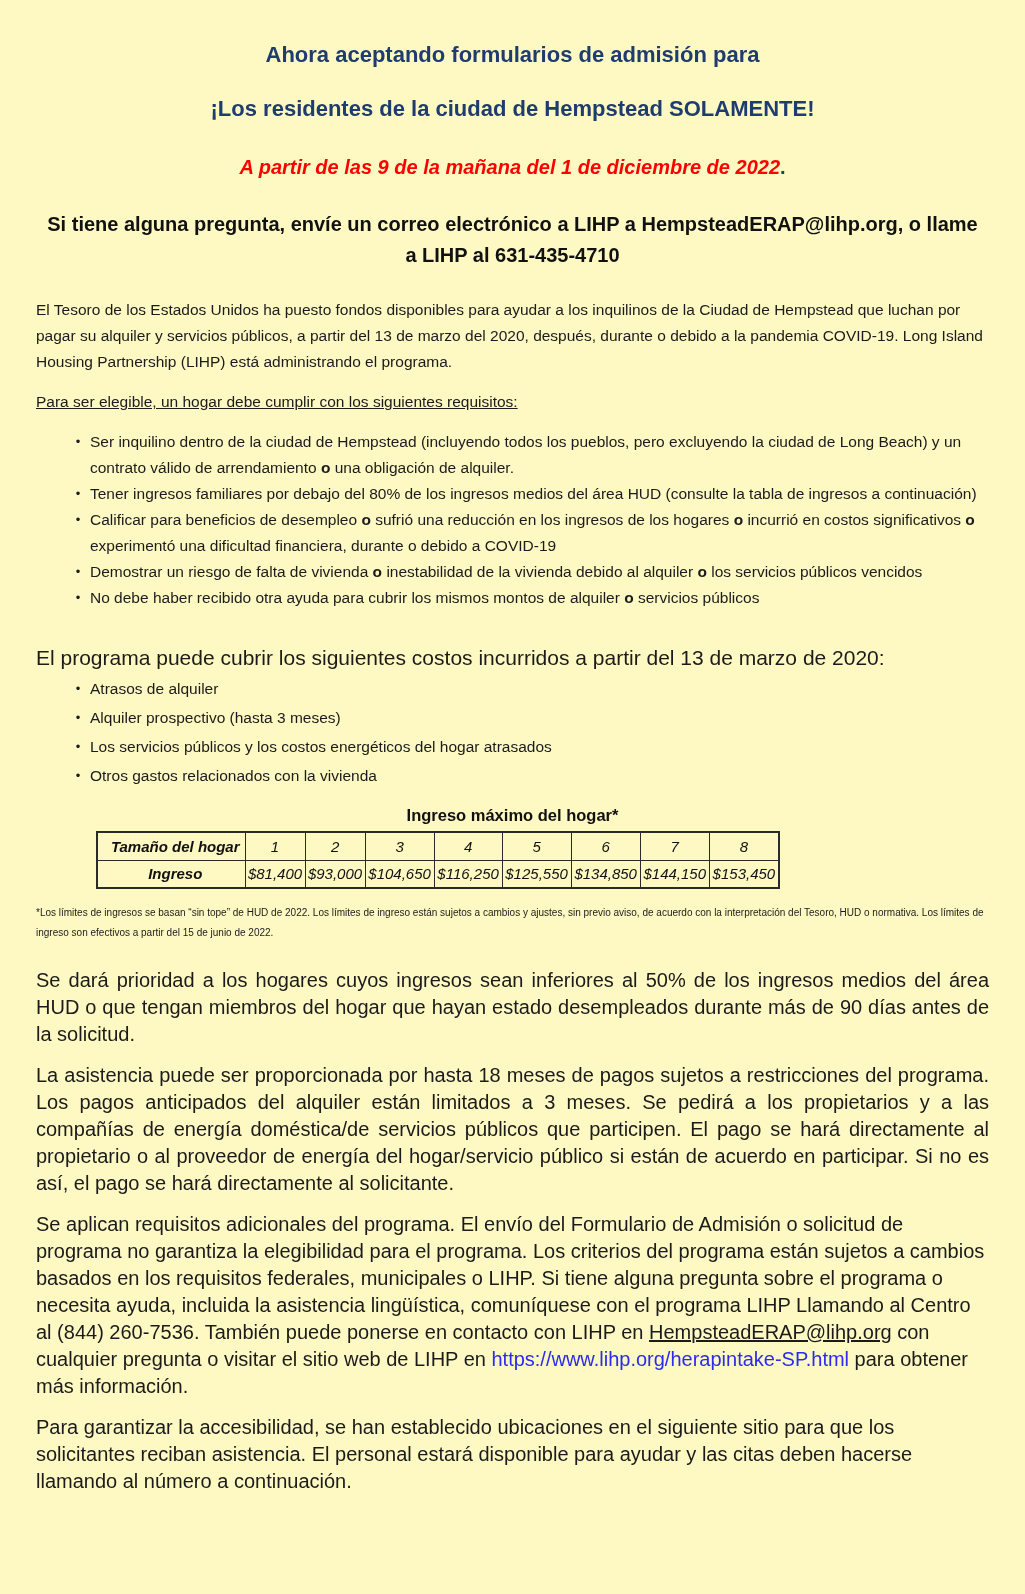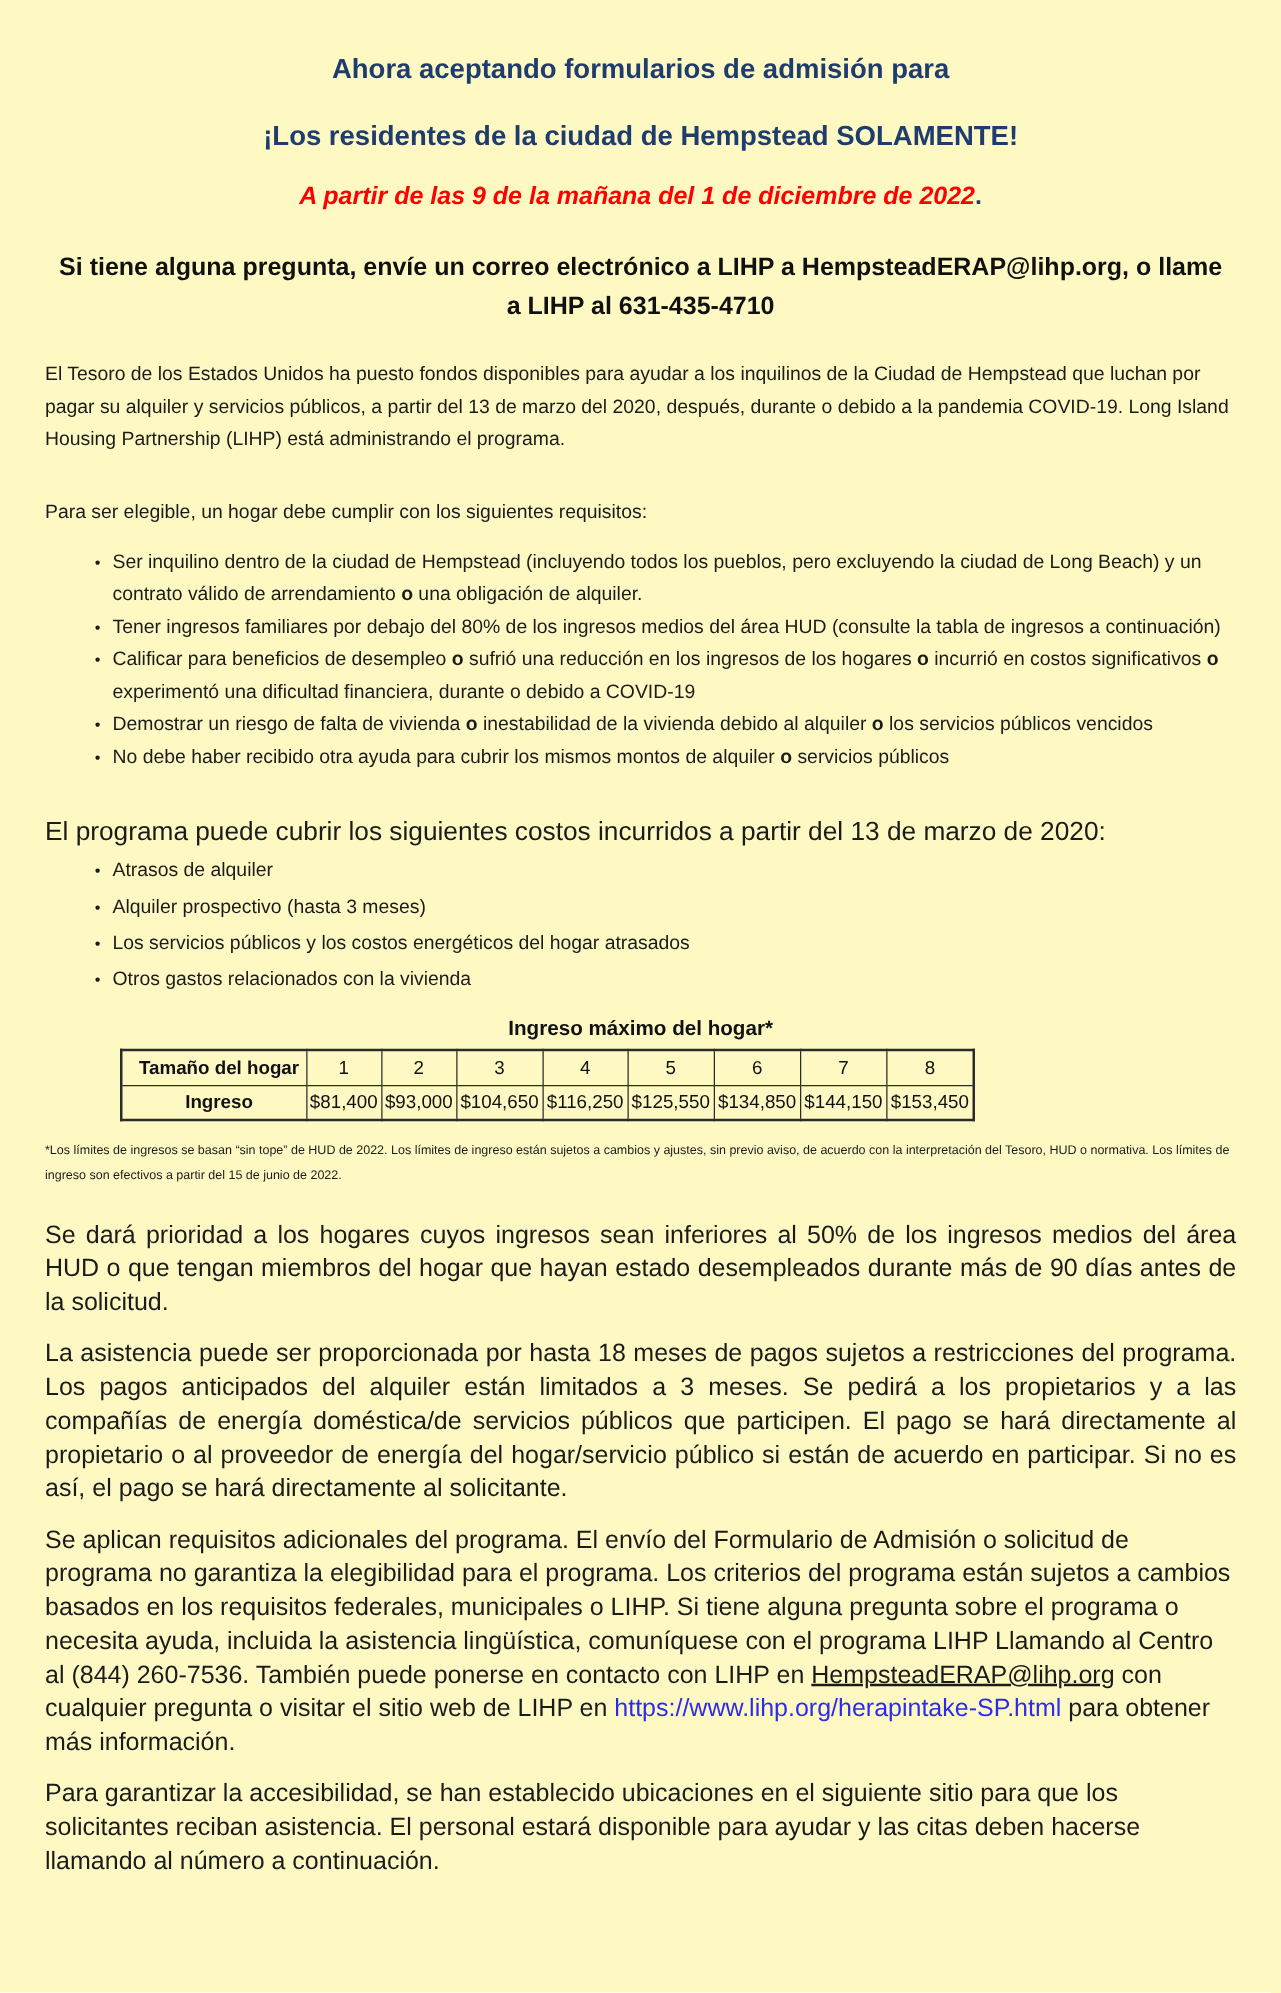--- a/index.html
+++ b/index.html
@@ -6,35 +6,35 @@
   html,body { background:#ffffff; }
   .doc {
     width:1025px; height:1594px; overflow:hidden;
     background:#fef9c3;
     font-family:"Liberation Sans", sans-serif;
     color:#1b1b1b;
     padding:26px 36px 10px 36px;
   }
   .title1 { margin-top:16px; text-align:center; font-size:22px; font-weight:700; color:#1f3c6e; }
   .title2 { margin-top:28px; text-align:center; font-size:22px; font-weight:700; color:#1f3c6e; }
-  .date-line { margin-top:24px; text-align:center; font-size:20px; font-weight:700; font-style:italic; color:#fe0000; }
+  .date-line { margin-top:34px; text-align:center; font-size:20px; font-weight:700; font-style:italic; color:#fe0000; }
   .date-line .navy-period { color:#1f3c6e; font-style:normal; }
   .contact-line { margin-top:30px; text-align:center; font-size:20px; font-weight:700; color:#111; line-height:31px; padding:0 10px; }
   .body-p { margin-top:26px; font-size:15.5px; line-height:26px; color:#1b1b1b; }
-  .tight { margin-top:32px; }
+  .tight { margin-top:14px;text-decoration:underline; }
   .blist { margin-top:14px; }
   .bullet { display:flex; font-size:15.5px; line-height:26px; }
   .bullet .dot { flex:0 0 24px; margin-left:30px; text-align:center; font-size:13px; }
   .bullet .txt { flex:1; padding-right:4px; }
   .blist2 { margin-top:4px; }
   .blist2 .bullet { line-height:28px; margin-bottom:1px; }
   .bold-o { font-weight:700; }
   .costos-intro { margin-top:34px; font-size:21px; line-height:26px; }
   .tbl-title { margin-top:16px; text-align:center; font-size:16.5px; font-weight:700; color:#111; }
-  .tbl-wrap { margin:6px 0 0 60px; width:684px; }
+  .tbl-wrap { margin:6px 0 0 60px; width:684px;font-style:italic; }
   table.income { border-collapse:collapse; width:100%; border:2.5px solid #2b2b2b; }
   table.income td { border:1.6px solid #2b2b2b; height:28px; text-align:center; font-size:15px; color:#111; }
   td.row-label { text-align:left; padding-left:8px; font-weight:700; font-size:14px; width:148px; }
   .footnote { margin-top:14px; font-size:10px; line-height:20px; color:#1b1b1b; }
   .para { margin-top:14px; font-size:20px; line-height:27px; color:#1b1b1b; }
   .gap { margin-top:24px; }
   .just { text-align:justify; }
   .lnk-black { color:#1b1b1b; text-decoration:underline; cursor:pointer; }
   .lnk-blue { color:#2b2bf0; cursor:pointer; word-break:break-all; }
   .address { margin-top:20px; font-size:16px; line-height:27px; }

